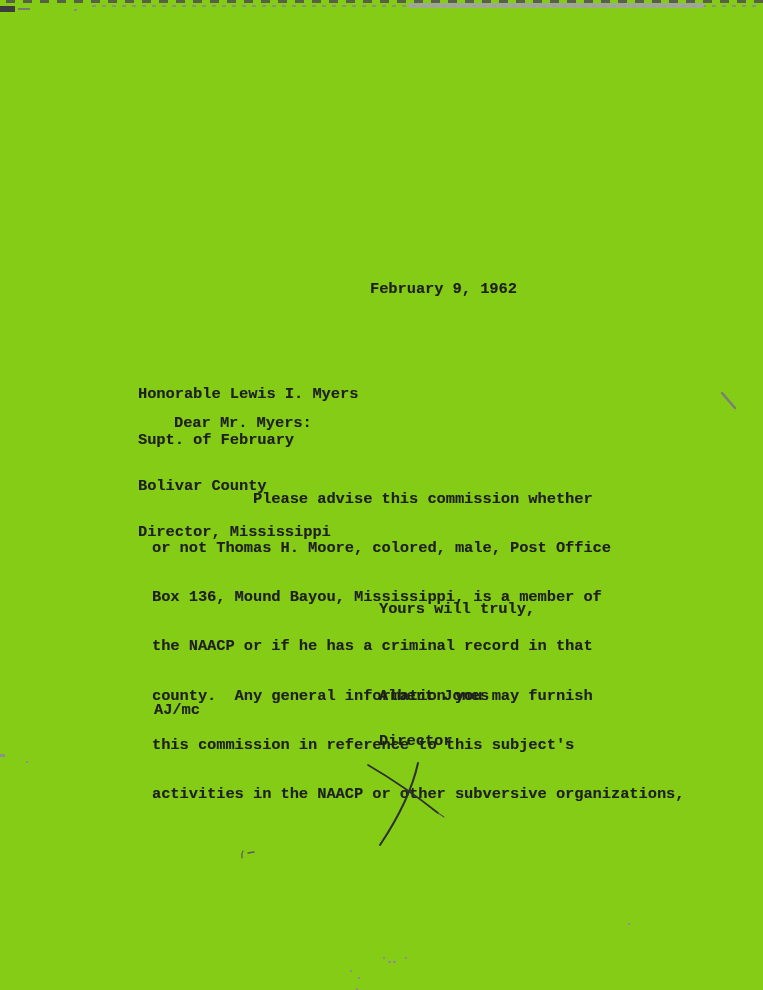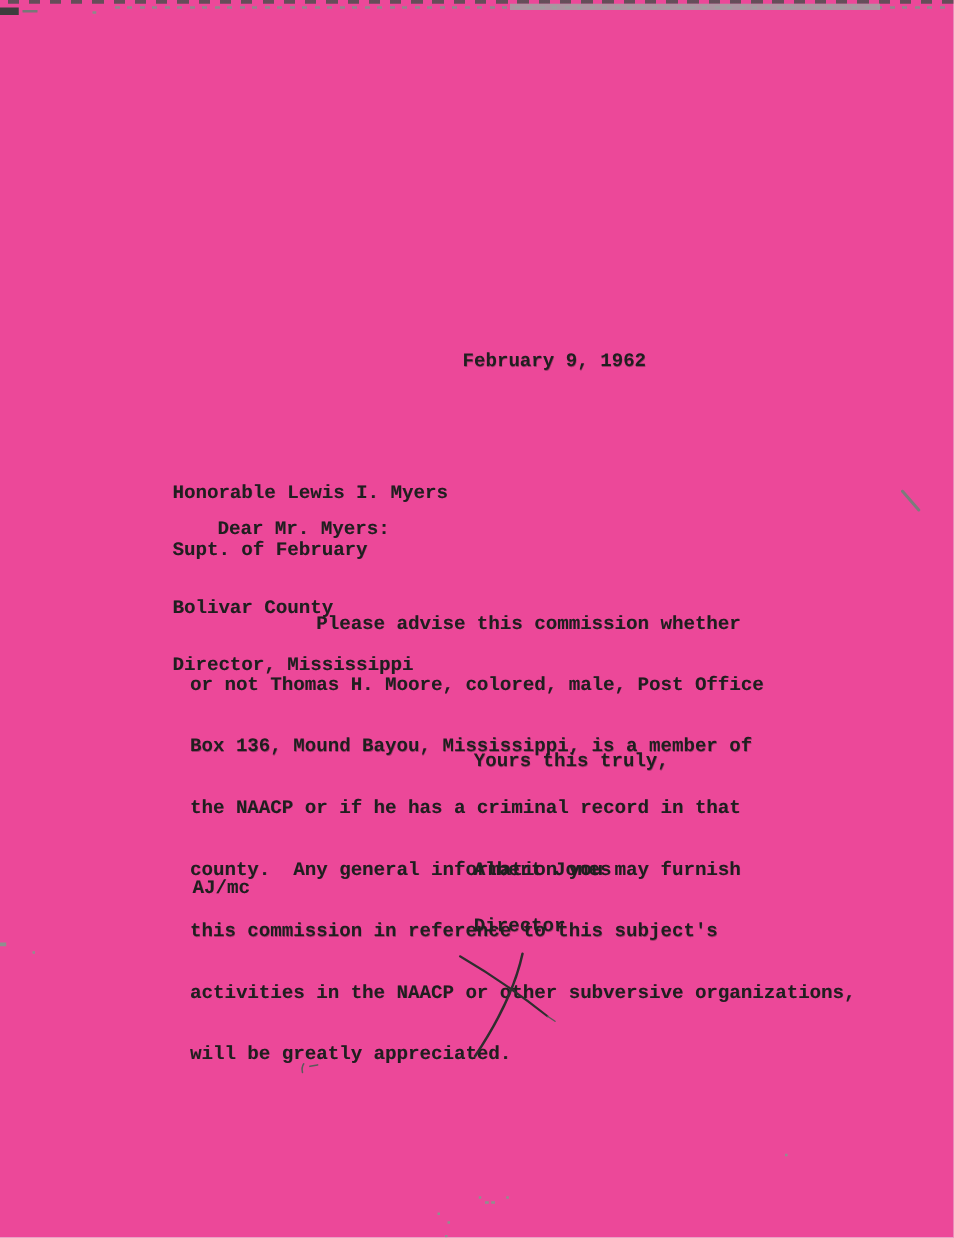--- a/index.html
+++ b/index.html
@@ -1,21 +1,21 @@
 <!DOCTYPE html>
 <html><head>
 <meta charset="utf-8">
 <style>
   html, body { margin: 0; padding: 0; background: #e8e8e8; }
   .page {
     position: relative;
     width: 763px;
     height: 990px;
     margin: 0 auto;
-    background: #ec4899;
+    background: #84cc16;
     overflow: hidden;
     font-family: "Liberation Mono", "DejaVu Sans Mono", monospace;
     font-weight: 700;
     font-size: 15.3px;
     color: #1f1f1f;
     text-shadow: 0.3px 0.3px 0 rgba(20,20,20,0.35);
   }
   .txt { position: absolute; white-space: pre; }
   .date-line        { left: 370px; top: 280px; }
   .address-block    { left: 138px; top: 356px; line-height: 15.4px; }
@@ -83,24 +83,23 @@
   <div class="txt salutation-line">Dear Mr. Myers:</div>
 
   <div class="txt body-block">
     <div>           Please advise this commission whether</div>
     <div>or not Thomas H. Moore, colored, male, Post Office</div>
     <div>Box 136, Mound Bayou, Mississippi, is a member of</div>
     <div>the NAACP or if he has a criminal record in that</div>
     <div>county.  Any general information you may furnish</div>
     <div>this commission in reference to this subject's</div>
     <div>activities in the NAACP or other subversive organizations,</div>
-    <div>will be greatly appreciated.</div>
   </div>
 
-  <div class="txt closing-line">Yours this truly,</div>
+  <div class="txt closing-line">Yours will truly,</div>
 
   <div class="txt signature-block">
     <div>Albert Jones</div>
     <div>Director</div>
   </div>
 
   <div class="txt initials-line">AJ/mc</div>
 
   <svg class="mark" style="left:352px; top:748px;" width="100" height="106" viewBox="0 0 100 106">
     <path d="M16,17 Q52,38 86,65" fill="none" stroke="#2e2e2e" stroke-width="1.7" stroke-linecap="round"></path>

